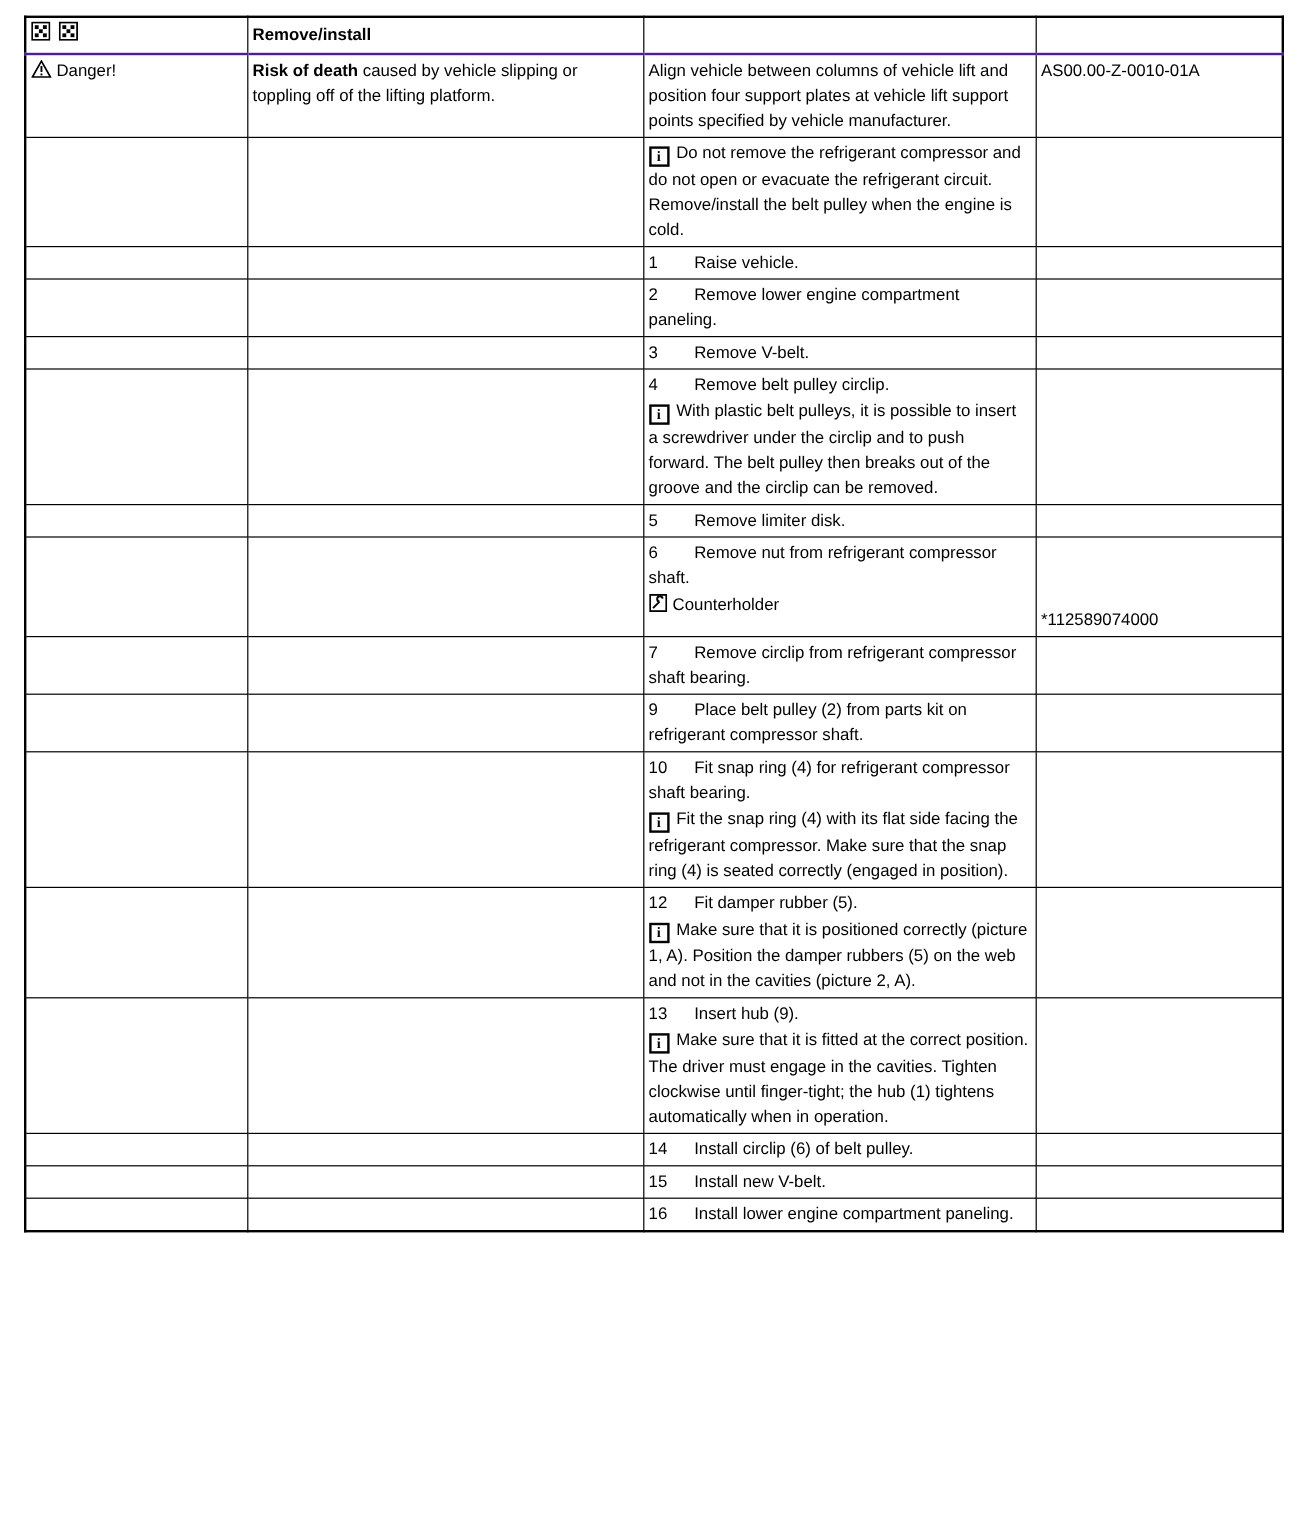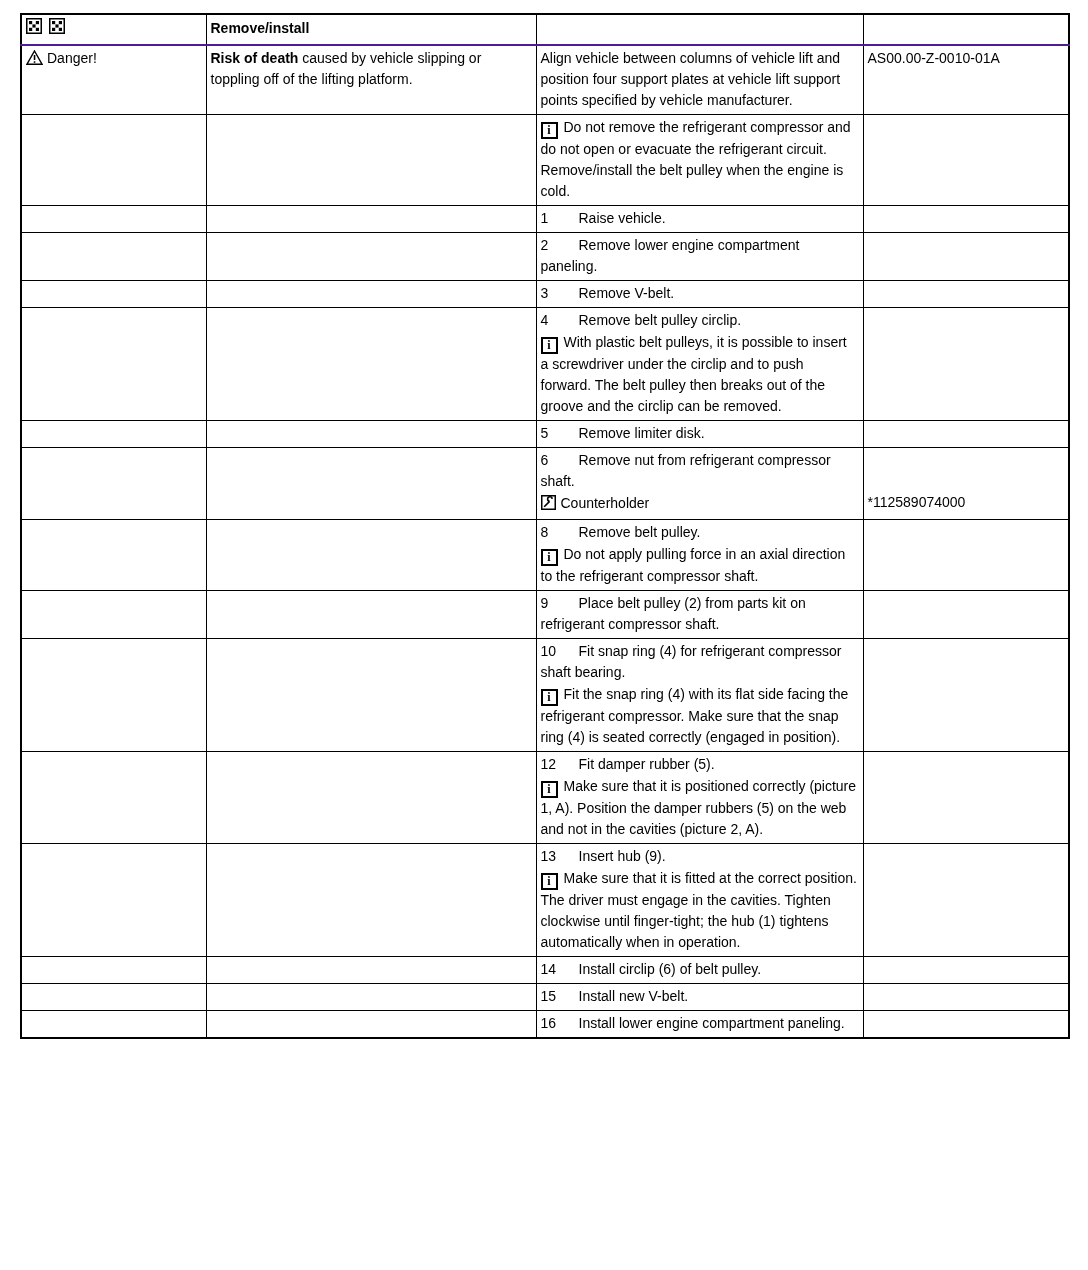--- a/index.html
+++ b/index.html
@@ -36,21 +36,21 @@
     font-family: "Liberation Serif", serif;
     font-size: 12px;
     margin-right: 6px;
     vertical-align: -2px;
   }
   .symbox { display: inline-block; margin-right: 7px; }
   .warnbox { display: inline-block; vertical-align: -2px; }
   .toolbox { display: inline-block; margin-right: 5px; vertical-align: -2px; }
   .block + .block { margin-top: 1px; }
   .ref { white-space: nowrap; }
-  .align-tool { margin-top: 42px; }
+  .align-tool { margin-top: 56px; }
 </style>
 </head>
 <body>
 
 <div class="page">
   <table class="proc">
     <colgroup>
       <col style="width:185px">
       <col style="width:330px">
       <col style="width:327px">
@@ -151,22 +151,21 @@
                 </svg></span><span>Counterholder</span></div>
           </td>
           <td class="c4">
             <div class="ref align-tool">*112589074000</div>
           </td>
         </tr>
         <tr>
           <td class="c1"></td>
           <td class="c2"></td>
           <td class="c3">
-            <div class="block step"><span class="num">8</span><span>Remove belt pulley.</span></div>
-            <div class="block info"><span class="ibox">i</span><span>Do not apply pulling force in an axial direction to the refrigerant compressor shaft.</span></div>
+            <div class="block step"><span class="num">7</span><span>Remove circlip from refrigerant compressor shaft bearing.</span></div>
           </td>
           <td class="c4"></td>
         </tr>
         <tr>
           <td class="c1"></td>
           <td class="c2"></td>
           <td class="c3">
             <div class="block step"><span class="num">9</span><span>Place belt pulley (2) from parts kit on refrigerant compressor shaft.</span></div>
           </td>
           <td class="c4"></td>

